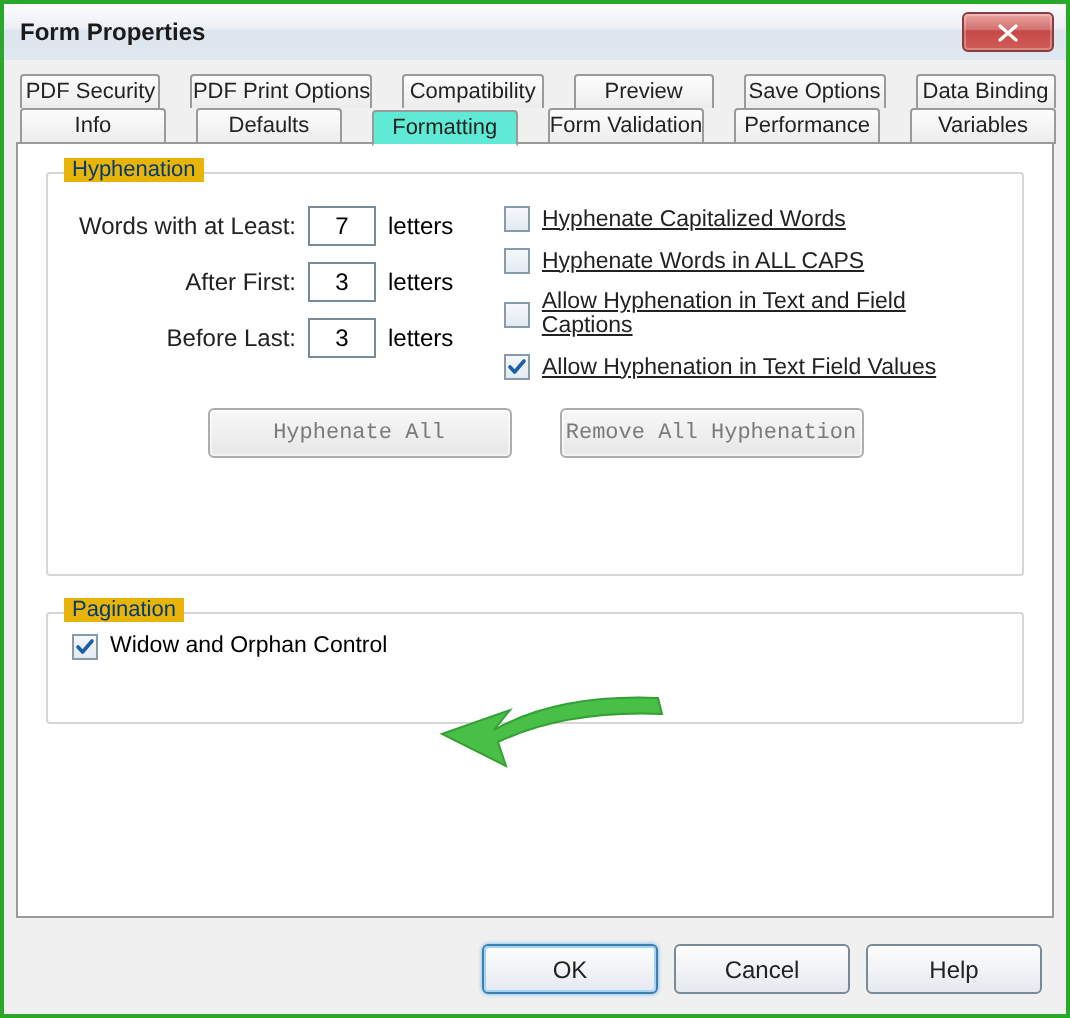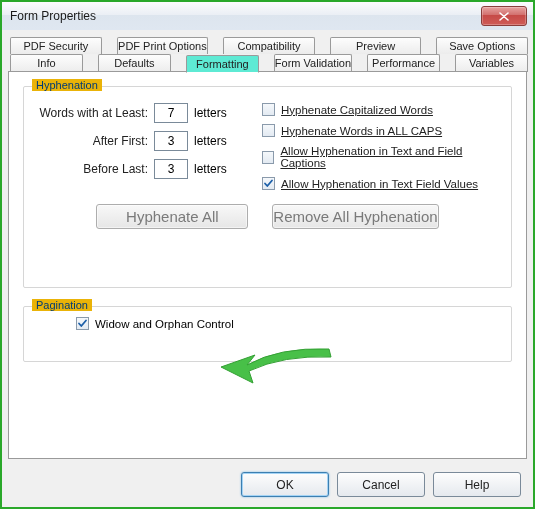--- a/index.html
+++ b/index.html
@@ -22,20 +22,21 @@
     height: 28px;
     background: linear-gradient(to bottom, #fcfcfd 0%, #ebeff5 45%, #dde5ee 46%, #dfe7f1 100%);
     border-bottom: 1px solid #a9b6c6;
     display: flex;
     align-items: center;
     justify-content: space-between;
     padding: 0 0 0 8px;
   }
   .titlebar .title {
     color: #1a1a1a;
+    font-weight: bold;
   }
   .closebtn {
     width: 44px;
     height: 18px;
     margin: 0 6px 0 0;
     border-radius: 3px;
     background: linear-gradient(to bottom, #e7a3a1 0%, #d26f6d 45%, #c64a47 46%, #cf5c58 100%);
     border: 1px solid #8a3d3b;
     display: flex;
     align-items: center;
@@ -102,21 +103,21 @@
     position: absolute;
     top: -8px;
     left: 8px;
     background: #eab308;
     padding: 0 4px;
     color: #003b75;
     font-size: 11px;
   }
   .hyph-body {
     display: flex;
-    gap: 26px;
+    gap: 16px;
   }
   .leftcol { width: 200px; }
   .row {
     display: flex;
     align-items: center;
     justify-content: flex-end;
     margin-bottom: 8px;
     gap: 6px;
   }
   .row label.pre {
@@ -159,32 +160,32 @@
     gap: 24px;
     justify-content: center;
     margin-top: 6px;
   }
   .btn {
     min-width: 150px;
     height: 23px;
     border: 1px solid #adadad;
     background: linear-gradient(to bottom, #f8f8f8, #e6e6e6);
     color: #7a7a7a;
-    font-size: 15px;
+    font-size: 11px;
     border-radius: 3px;
     display: flex; align-items: center; justify-content: center;
     box-shadow: inset 0 0 0 1px rgba(255,255,255,0.5);
+    font-family: Liberation Mono, monospace;
   }
   
   .pag-chk {
     display: flex;
-    align-items: center;
+    align-items: flex-start;
     gap: 6px;
     font-size: 11.5px;
-    margin-left: 40px;
   }
   
   .footer {
     position: absolute;
     right: 12px;
     bottom: 10px;
     display: flex;
     gap: 8px;
   }
   .fbtn {
@@ -225,20 +226,21 @@
   </div>
 
   <div class="client">
 
     <div class="tabrow row1">
       <div class="tab">PDF Security</div>
       <div class="tab">PDF Print Options</div>
       <div class="tab">Compatibility</div>
       <div class="tab">Preview</div>
       <div class="tab">Save Options</div>
+      <div class="tab">Data Binding</div>
     </div>
     <div class="tabrow row2">
       <div class="tab">Info</div>
       <div class="tab">Defaults</div>
       <div class="tab active">Formatting</div>
       <div class="tab">Form Validation</div>
       <div class="tab">Performance</div>
       <div class="tab">Variables</div>
     </div>
 

